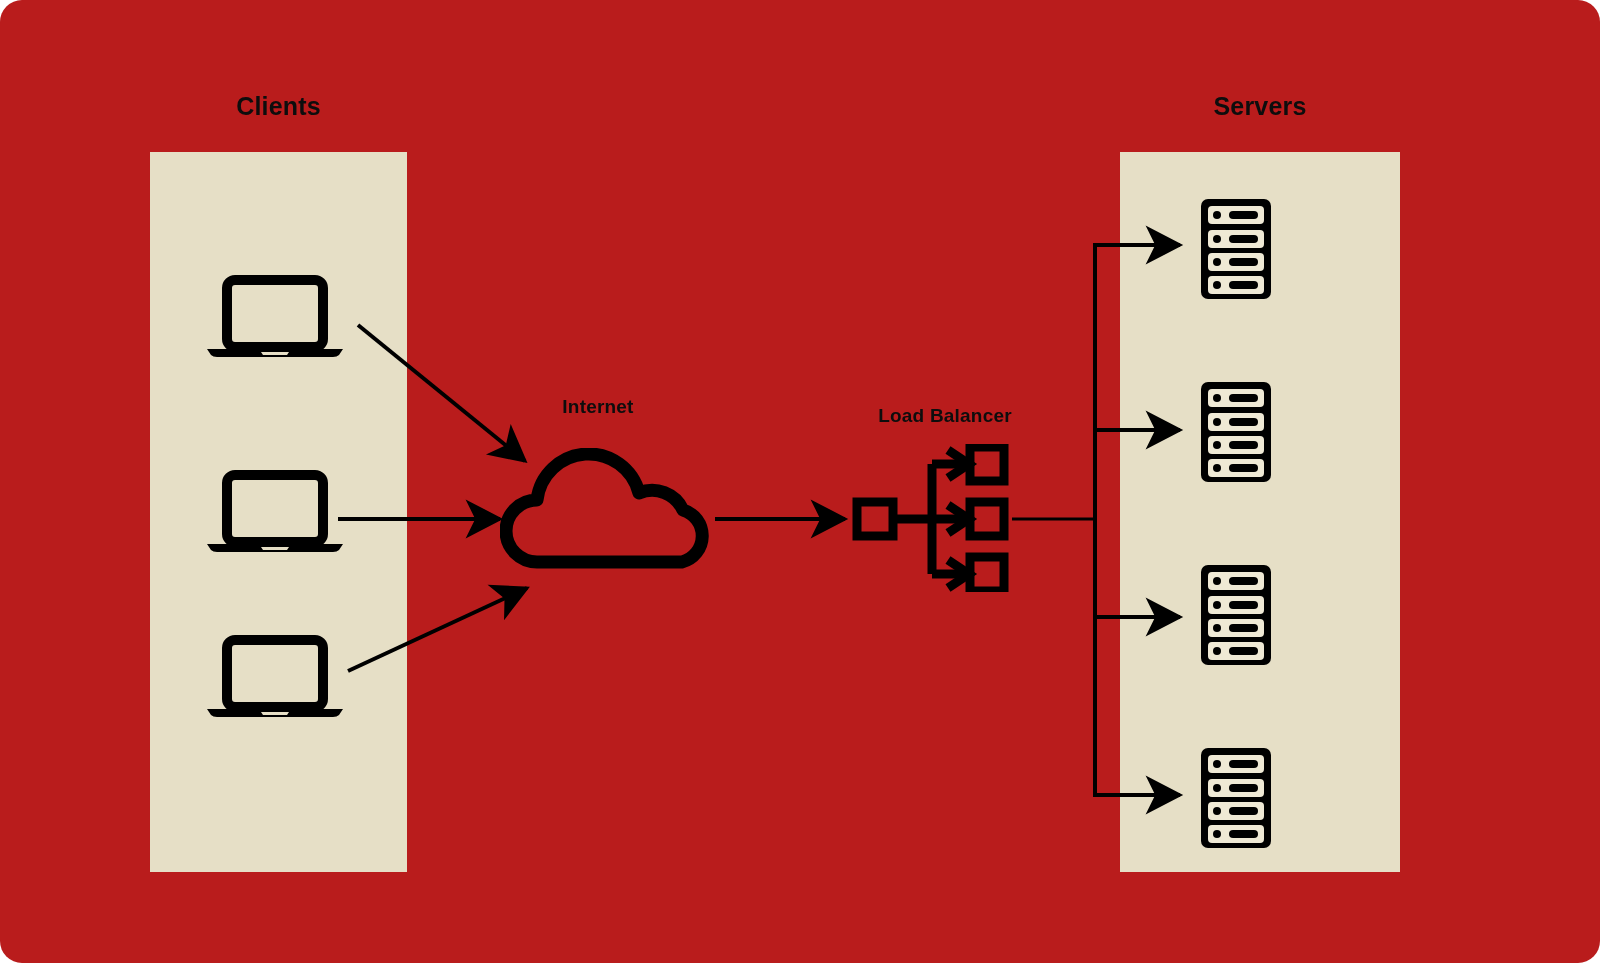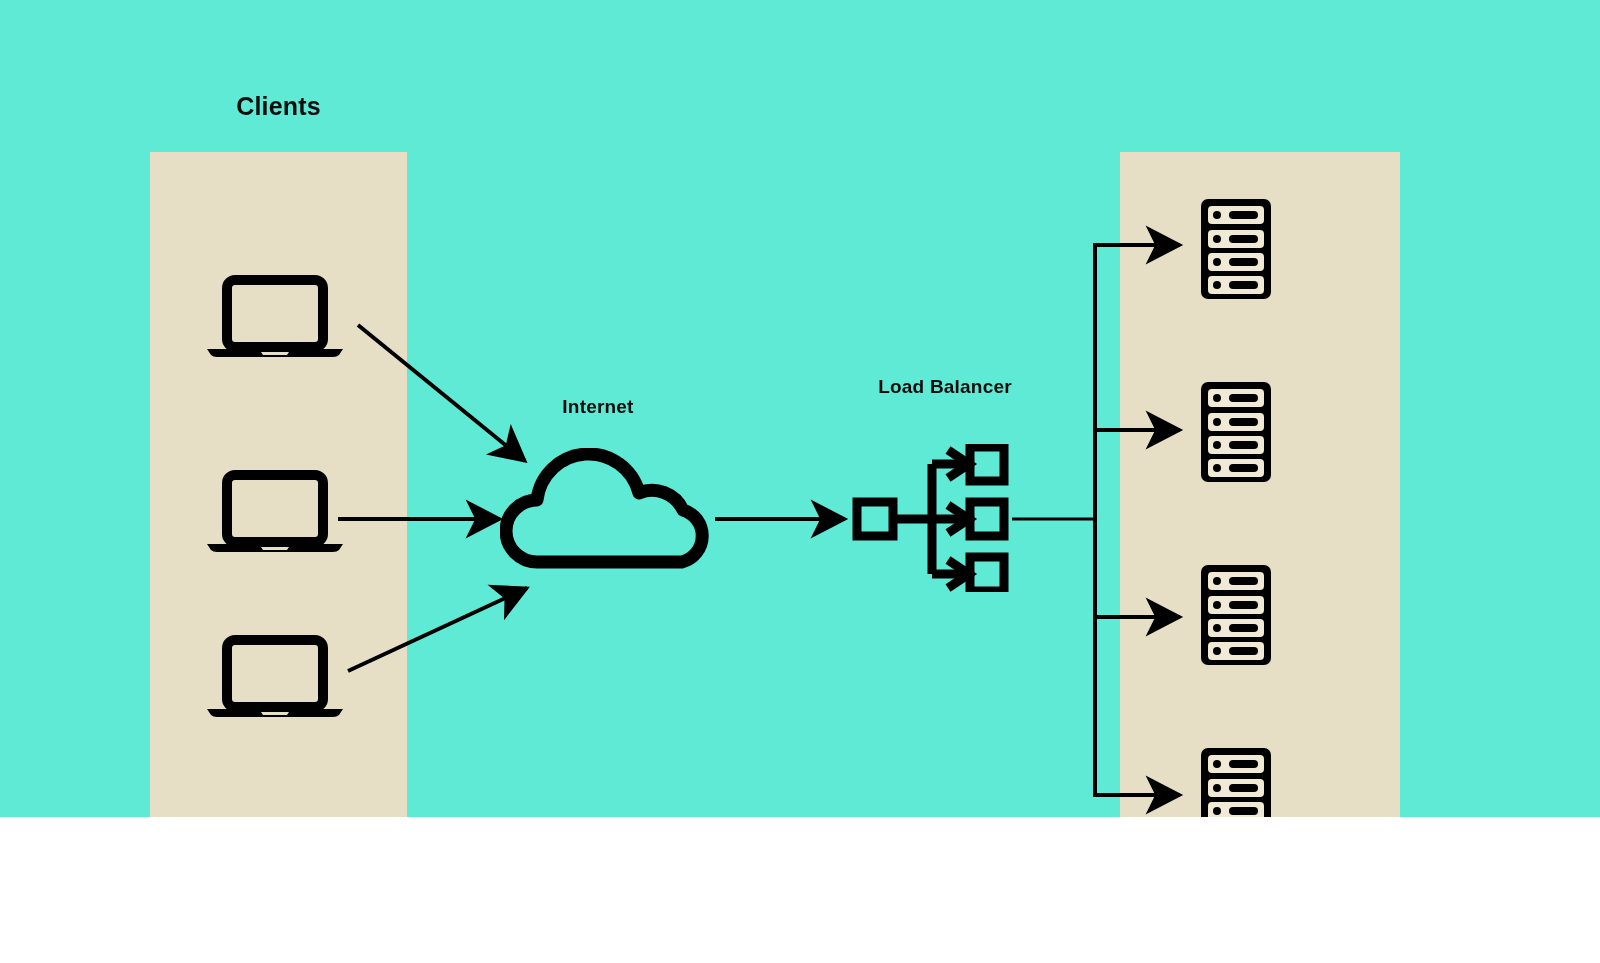--- a/index.html
+++ b/index.html
@@ -6,23 +6,24 @@
     margin: 0;
     padding: 0;
     background: #ffffff;
   }
   body {
     font-family: "Liberation Sans", sans-serif;
   }
   #canvas {
     position: relative;
     width: 1600px;
-    height: 817px;
-    background: #5eead4;
+    height: 963px;
+    background: #b91c1c;
     overflow: hidden;
+    border-radius: 22px;
   }
   .zone {
     position: absolute;
   }
   .zone-label {
     position: absolute;
     font-weight: bold;
     font-size: 25px;
     color: #0d0d0d;
     letter-spacing: 0.2px;
@@ -54,24 +55,25 @@
 <body>
 
 <div id="canvas">
 
   <div class="zone" style="left:150px; top:152px; width:257px; height:720px; background:#E6DFC6;"></div>
 
   <div class="zone" style="left:1120px; top:152px; width:280px; height:720px; background:#E6DFC6;"></div>
 
   <div class="zone-label" style="left:150px; top:92px; width:257px;">Clients</div>
 
+  <div class="zone-label" style="left:1120px; top:92px; width:280px;">Servers</div>
 
   <div class="node-label" style="left:478px; top:396px; width:240px;">Internet</div>
 
-  <div class="node-label" style="left:800px; top:376px; width:290px;">Load Balancer</div>
+  <div class="node-label" style="left:800px; top:405px; width:290px;">Load Balancer</div>
 
   <div class="icon-abs" style="left:205px; top:275px; width:140px; height:82px;">
     <svg width="140" height="82" viewBox="0 0 140 82">
       <rect x="22" y="5" width="96" height="67" rx="8" ry="8" fill="none" stroke="#000000" stroke-width="10"></rect>
       <path d="M2,74 L54,74 L58,80 L82,80 L86,74 L138,74 L134,80 Q132,82 128,82 L12,82 Q8,82 6,80 Z" fill="#000000"></path>
     </svg>
   </div>
 
   <div class="icon-abs" style="left:205px; top:470px; width:140px; height:82px;">
     <svg width="140" height="82" viewBox="0 0 140 82">

